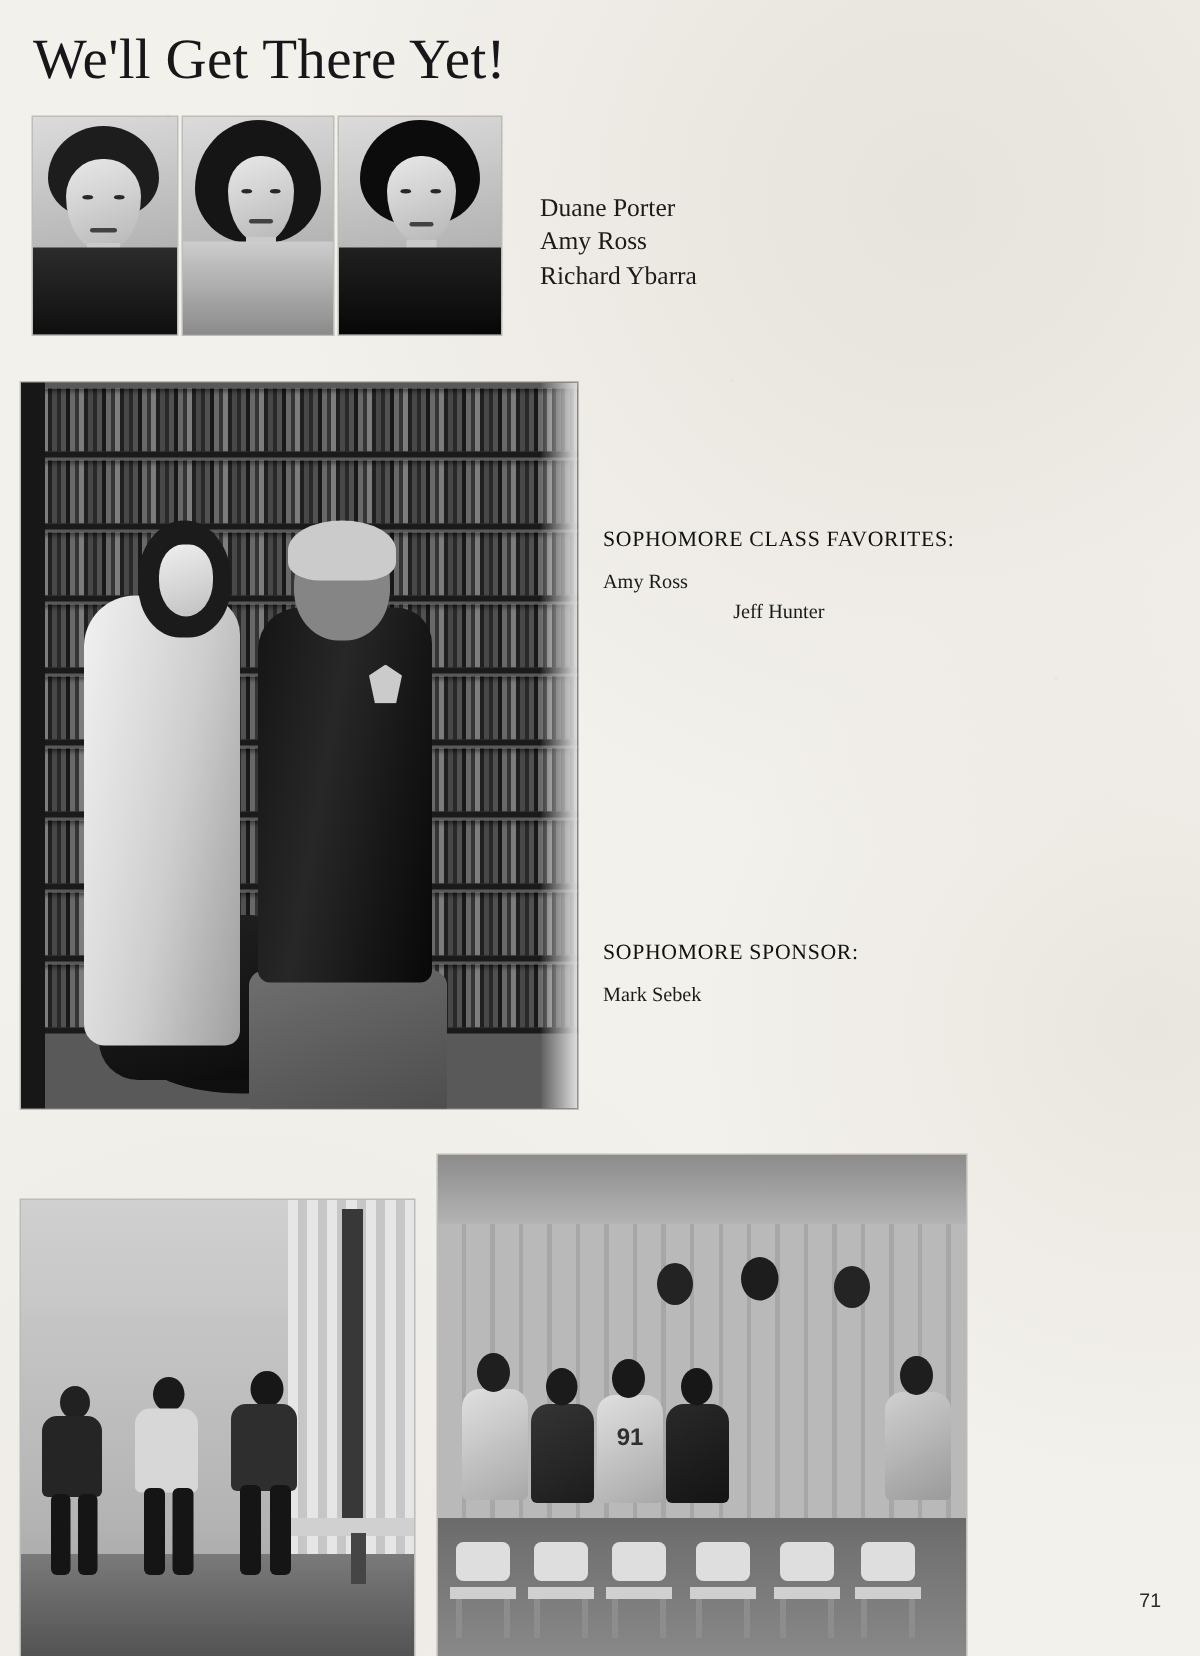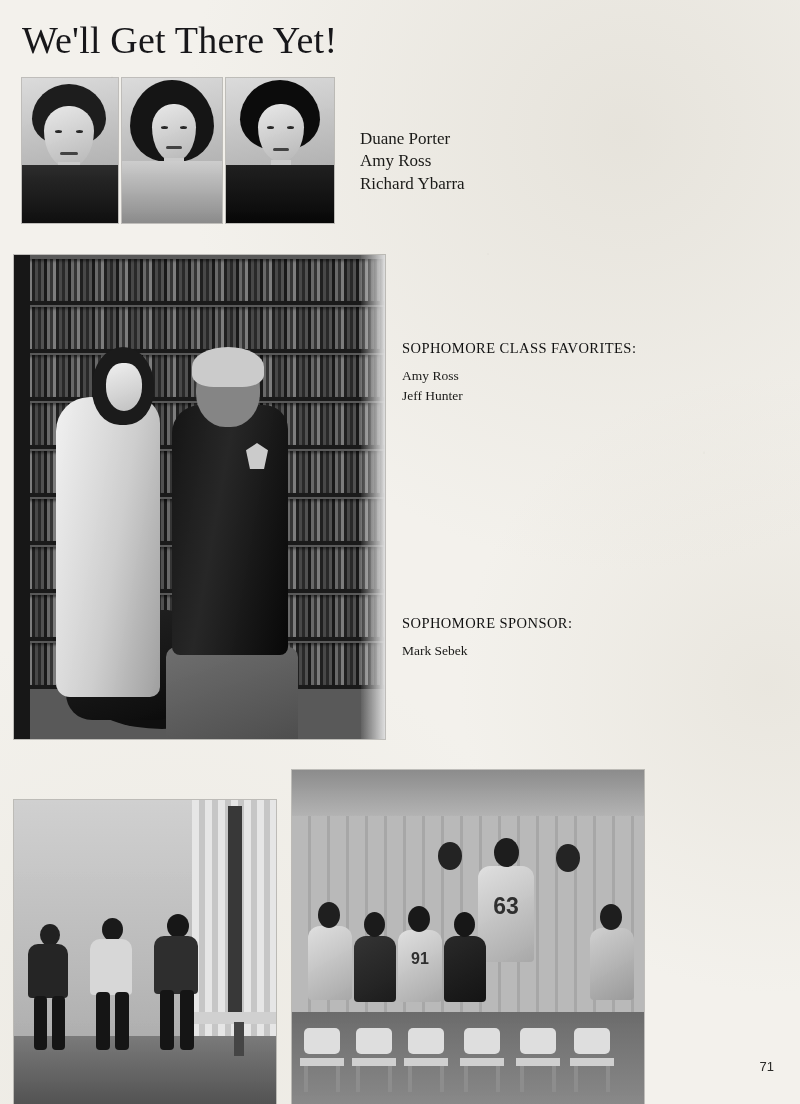--- a/index.html
+++ b/index.html
@@ -180,21 +180,21 @@
   .chair .back { position:absolute; left:4px; top:0; width:36px; height:26px;
     background:#dcd9d2; border-radius:5px; }
   .chair .seat { position:absolute; left:0; top:30px; width:44px; height:8px; background:#cfccc5; }
   .chair .lg { position:absolute; top:38px; width:4px; height:26px; background:#8f8c86; }
 
   
   .cap-trio {
     position:absolute; left:360px; top:128px;
     font-size:17px; line-height:1.32;
   }
-  .blk { position:absolute; }
+  .blk { position:absolute;margin-top:12px; }
   .blk .hdr {
     font-size:14.5px; letter-spacing:0.45px; color:#111;
   }
   .blk .nm { font-size:13.5px; line-height:1.3; margin-top:10px; }
 
   .favorites { left:402px; top:340px; }
   .sponsor   { left:402px; top:615px; }
 
   .folio {
     position:absolute; right:26px; bottom:30px;
@@ -270,21 +270,21 @@
     <div class="boy-jeans"></div>
     <div class="boy-jacket"></div>
     <div class="ffa-patch"></div>
     <div class="boy-head"></div>
     <div class="boy-hair"></div>
   </div>
 
   <div class="blk favorites">
     <div class="hdr">SOPHOMORE CLASS FAVORITES:</div>
     <div class="nm">Amy Ross</div>
-    <div class="nm" style="margin-top:2px;">Jeff Hunter</div>
+    <div class="nm" style="margin-top:2px;text-align:center;">Jeff Hunter</div>
   </div>
 
   <div class="blk sponsor">
     <div class="hdr">SOPHOMORE SPONSOR:</div>
     <div class="nm">Mark Sebek</div>
   </div>
 
   <div class="photo gym">
     <div class="gym-wall"></div>
     <div class="curtain"></div>
@@ -313,23 +313,20 @@
       <div class="l" style="top:76px; width:14px; height:60px;"></div>
       <div class="l" style="left:26px; top:76px; width:14px; height:60px;"></div>
     </div>
   </div>
 
   <div class="photo pep">
     <div class="pep-wall"></div>
     <div class="pep-top"></div>
     <div class="pep-floor"></div>
 
-    <div class="jersey" style="left:186px; top:96px; width:56px; height:96px;">
-      <div class="num" style="font-size:23px;">63</div>
-    </div>
 
     <div class="h" style="position:absolute; left:146px; top:72px; width:24px; height:28px; border-radius:50%; background:#2a2723;"></div>
     <div class="h" style="position:absolute; left:202px; top:68px; width:25px; height:29px; border-radius:50%; background:#24211e;"></div>
     <div class="h" style="position:absolute; left:264px; top:74px; width:24px; height:28px; border-radius:50%; background:#2b2824;"></div>
 
     <div class="jersey" style="left:16px; top:156px; width:44px; height:74px;" seated=""></div>
     <div class="jersey" style="left:62px; top:166px; width:42px; height:66px; background:linear-gradient(150deg,#3a3833,#22211e);"></div>
     <div class="jersey" style="left:106px; top:160px; width:44px; height:72px;">
       <div class="num" style="font-size:16px;">91</div>
     </div>

